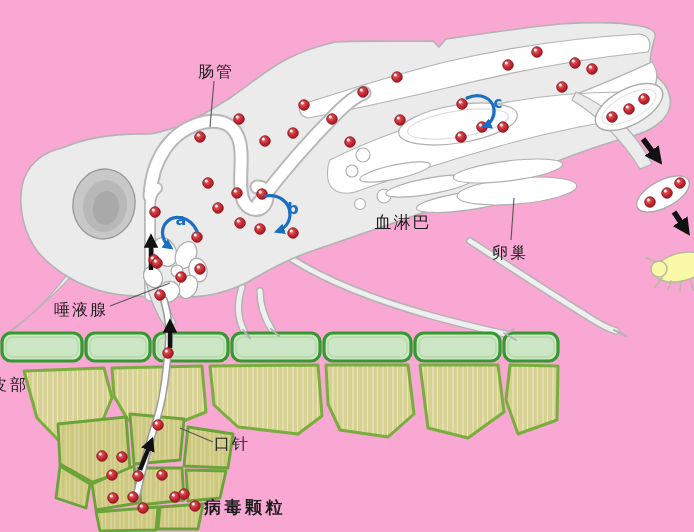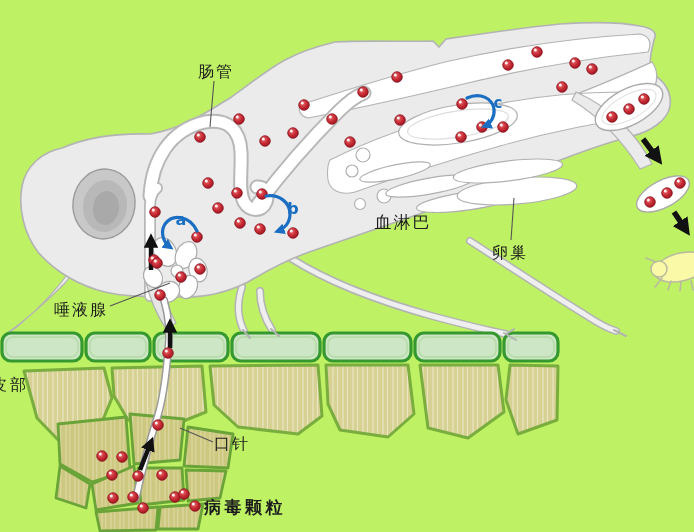--- a/index.html
+++ b/index.html
@@ -1,16 +1,16 @@
 <!DOCTYPE html>
 <html><head>
 <meta charset="utf-8">
 <style>
   html,body{margin:0;padding:0;background:#ffffff;}
-  .stage{position:relative;width:694px;height:532px;background:#bef264;overflow:hidden;
+  .stage{position:relative;width:694px;height:532px;background:#f9a8d4;overflow:hidden;
          font-family:"Liberation Serif","DejaVu Serif",serif;}
   svg{display:block}
   text{user-select:none}
   .cn-label{font-family:"Liberation Serif","DejaVu Serif",serif;fill:#1d1d1d;}
   .step-letter{font-family:"DejaVu Sans","Liberation Sans",sans-serif;font-weight:700;}
 </style>
 </head>
 <body>
 
 <div class="stage">

